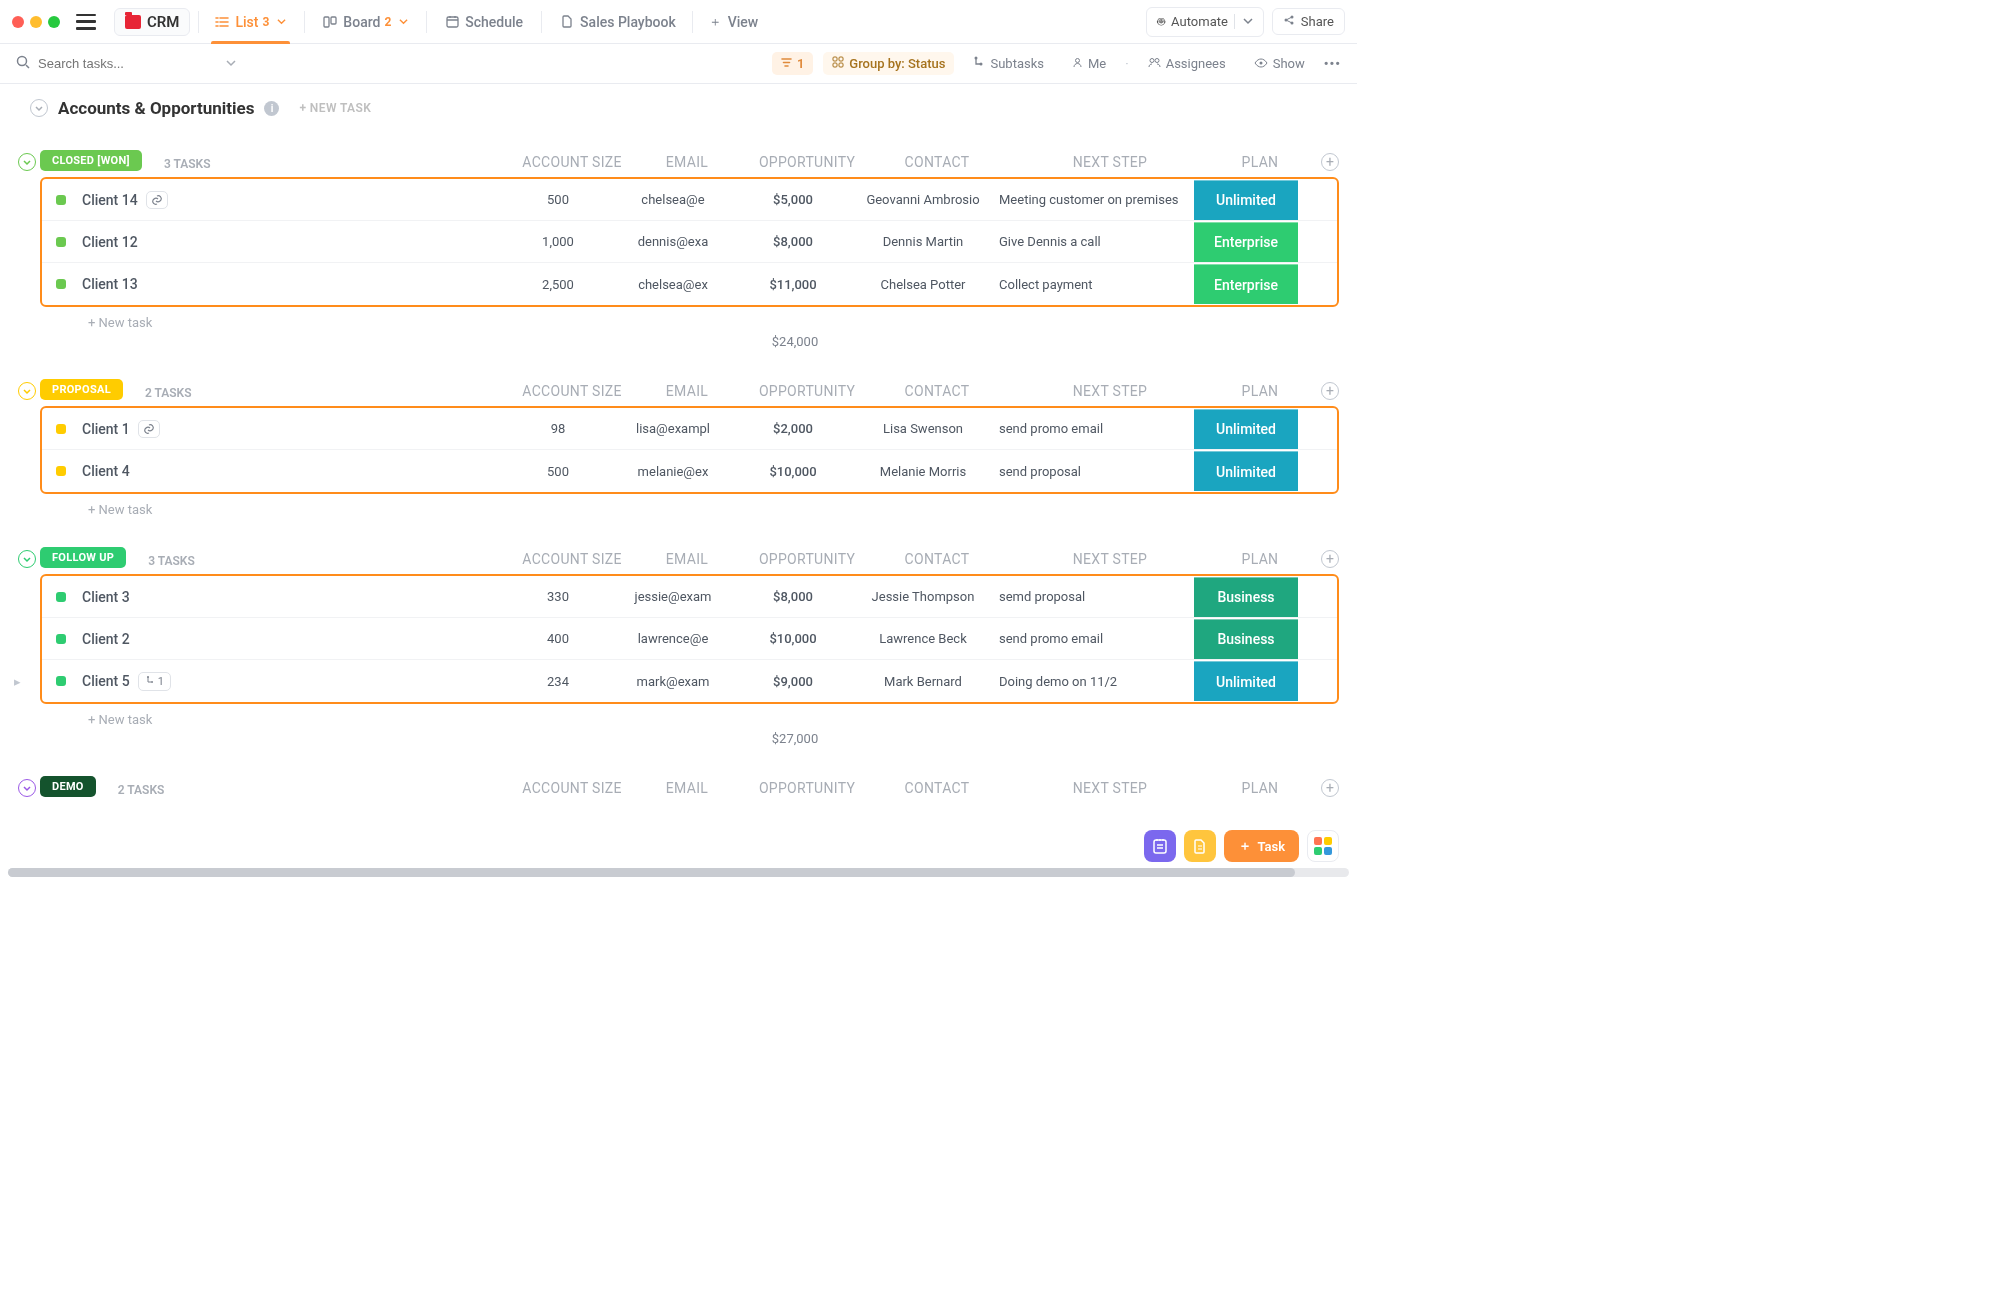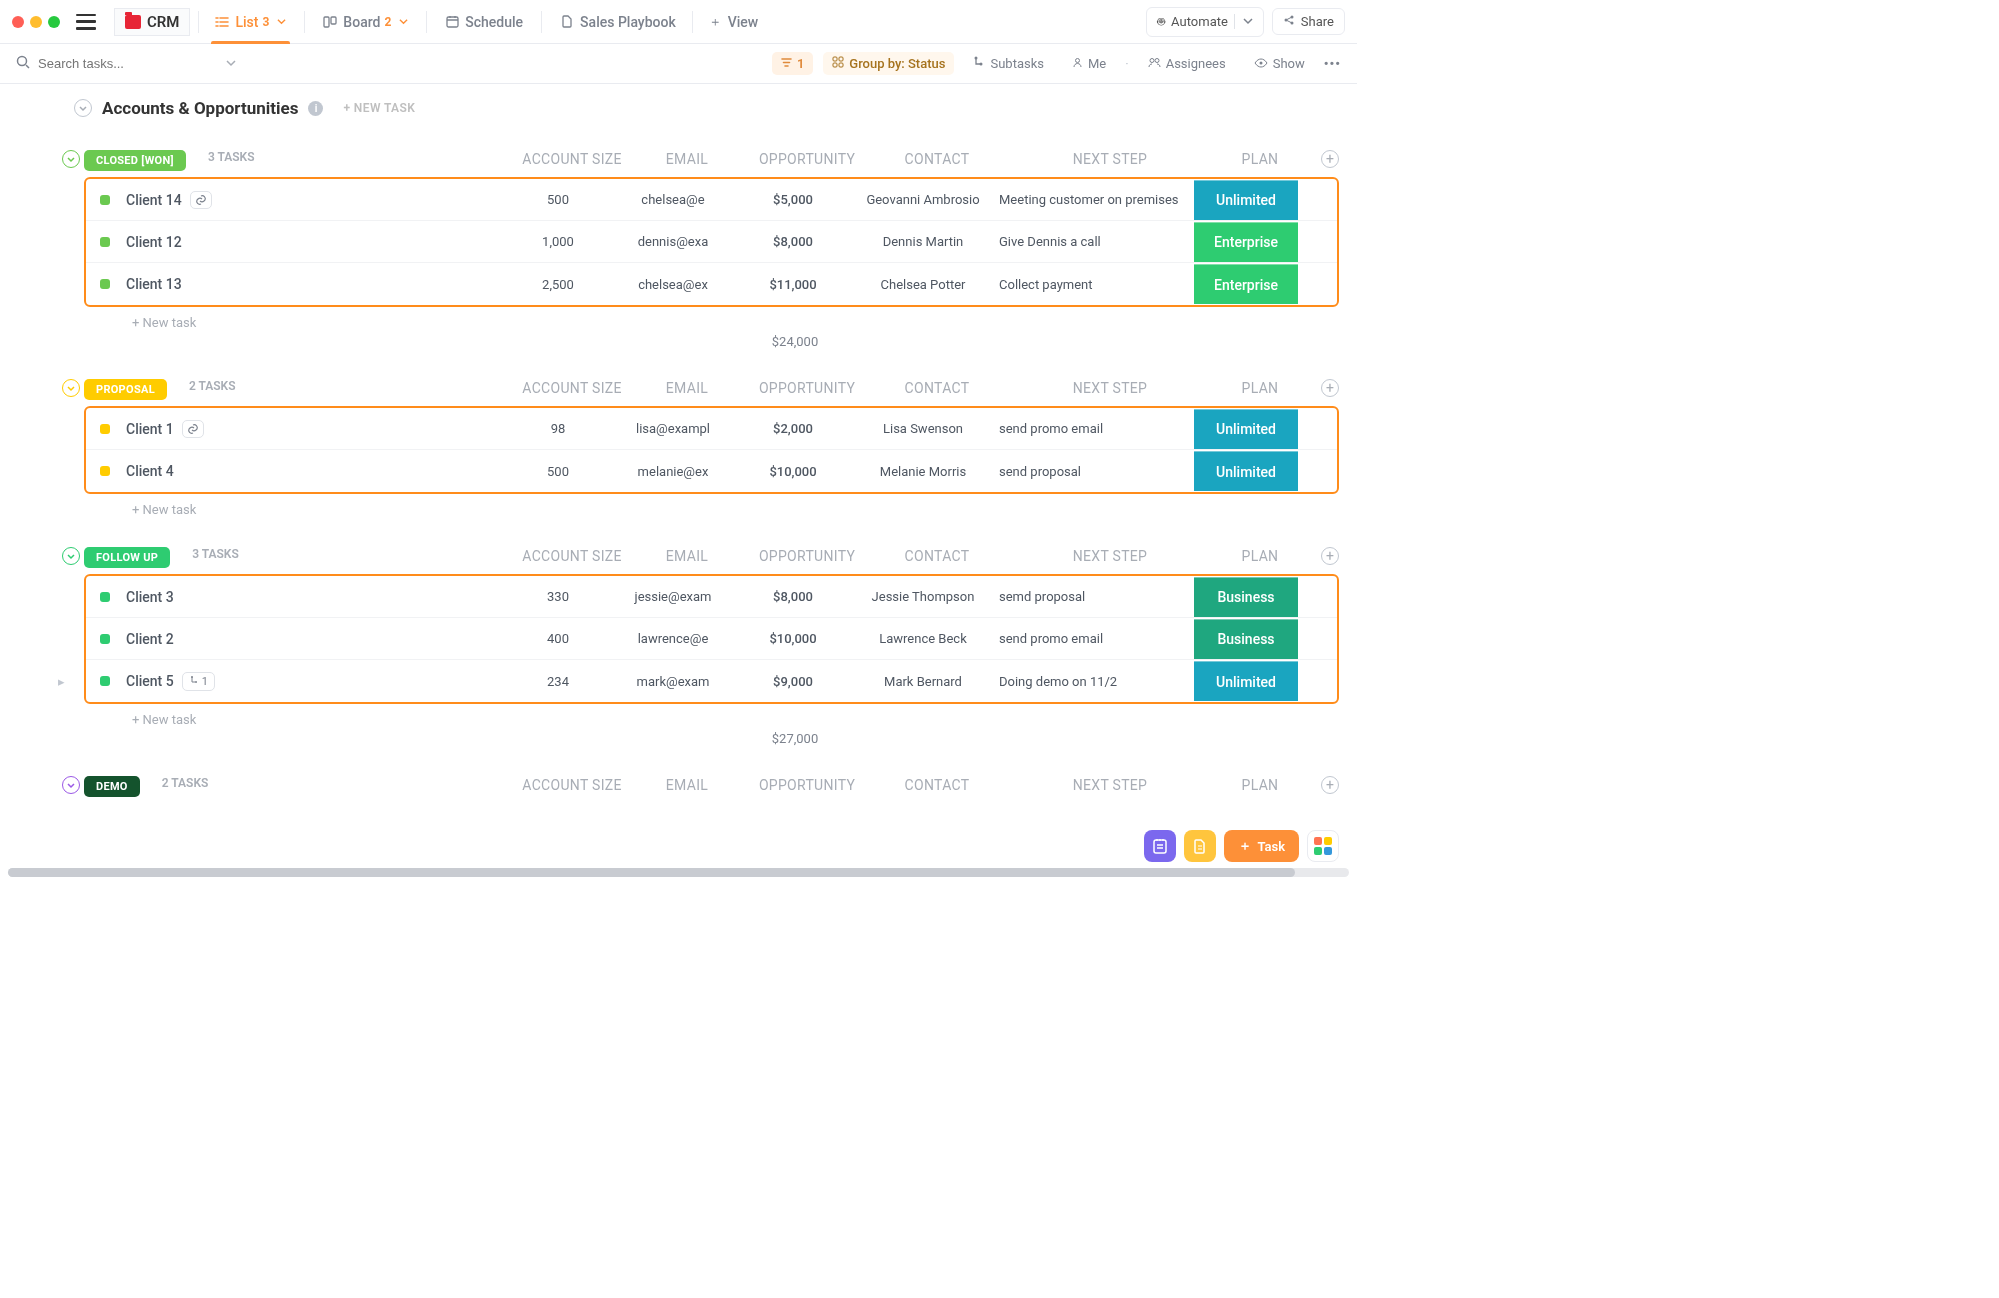--- a/index.html
+++ b/index.html
@@ -6,21 +6,21 @@
 body { font-family: -apple-system, BlinkMacSystemFont, "Segoe UI", Roboto, sans-serif; background: #fff; color: #333; font-size: 13px; width:1357px; }
 .app { width: 1357px; height: 880px; background: #fff; position: relative; overflow:hidden; border-radius:8px;}
 
 
 .topbar { height: 44px; display: flex; align-items: center; padding: 0 12px; border-bottom: 1px solid #e9ebf0; }
 .traffic { display: flex; gap: 6px; margin-right: 16px; }
 .dot { width: 12px; height: 12px; border-radius: 50%; }
 .dot.red{background:#ff5f56;} .dot.yellow{background:#ffbd2e;} .dot.green{background:#27c93f;}
 .hamburger{width:20px;height:16px;display:flex;flex-direction:column;justify-content:space-between;margin-right:18px;cursor:pointer;}
 .hamburger span{height:2.5px;background:#333;border-radius:1px;}
-.space-pill{display:flex;align-items:center;gap:6px;background:#fafbfc;border:1px solid #e9ebf0;border-radius:0;padding:4px 10px;margin-right:6px;}
+.space-pill{display:flex;align-items:center;gap:6px;background:#fafbfc;border:1px solid #e9ebf0;border-radius:6px;padding:4px 10px;margin-right:6px;}
 .folder-ico{width:16px;height:14px;background:#E72536;border-radius:2px;position:relative;}
 .folder-ico:before{content:'';position:absolute;top:-3px;left:0;width:7px;height:3px;background:#E72536;border-radius:1px 1px 0 0;}
 .space-name{font-weight:600;font-size:15px;color:#333;}
 .divider{width:1px;height:22px;background:#e9ebf0;margin:0 2px;}
 .views{display:flex;align-items:center;gap:2px;}
 .view-item{display:flex;align-items:center;gap:6px;padding:0 14px;height:44px;color:#7c828d;cursor:pointer;position:relative;}
 .view-item.active{color:#fd9038;}
 .view-item.active:after{content:'';position:absolute;bottom:0;left:10px;right:10px;height:3px;background:#fd9038;border-radius:2px 2px 0 0;}
 .view-ico{width:14px;height:14px;display:inline-flex;align-items:center;justify-content:center;}
 .view-label{font-size:14px;font-weight:500;}
@@ -33,31 +33,31 @@
 .filterbar{height:40px;display:flex;align-items:center;padding:0 16px;border-bottom:1px solid #e9ebf0;gap:28px;}
 .search{display:flex;align-items:center;gap:8px;color:#7c828d;flex:0 0 220px;}
 .search input{border:none;outline:none;font-size:13px;color:#555;width:150px;}
 .filterbar-right{margin-left:auto;display:flex;align-items:center;gap:10px;}
 .pill{display:flex;align-items:center;gap:5px;padding:4px 9px;border-radius:5px;color:#7c828d;cursor:pointer;font-size:13px;}
 .pill.filter-active{background:#fff2e5;color:#e08a3b;font-weight:600;}
 .pill.group-active{background:#fff7ed;color:#a6731e;font-weight:500;}
 .more-dots{color:#7c828d;font-weight:800;letter-spacing:1px;cursor:pointer;}
 
 
-.content{padding:14px 0 0 0;overflow:auto;height:796px;margin-left:44px;}
+.content{padding:14px 0 0 0;overflow:auto;height:796px;}
 .list-header{display:flex;align-items:center;gap:10px;padding:0 0 10px 30px;}
 .circ-toggle{width:18px;height:18px;border:1.5px solid #c1c7d0;border-radius:50%;display:flex;align-items:center;justify-content:center;}
 .circ-toggle svg{width:10px;height:10px;}
 .list-title{font-size:17px;font-weight:700;color:#333;}
 .info-ico{width:15px;height:15px;border-radius:50%;background:#c1c7d0;color:#fff;display:flex;align-items:center;justify-content:center;font-size:10px;font-weight:bold;}
 .new-task-top{color:#bfbfbf;font-size:12px;font-weight:600;letter-spacing:0.4px;cursor:pointer;margin-left:10px;}
 
 .group{margin:30px 0 0 0;padding:0 18px 0 40px;}
 .group:first-child{margin-top:22px;}
-.group-head{display:flex;align-items:flex-start;position:relative;margin-bottom:6px;}
+.group-head{display:flex;align-items:flex-end;position:relative;margin-bottom:6px;}
 .collapse-btn{position:absolute;left:-22px;width:18px;height:18px;border:1.5px solid;border-radius:50%;display:flex;align-items:center;justify-content:center;}
 .status-pill{padding:4px 12px;border-radius:5px;color:#fff;font-size:11px;font-weight:700;letter-spacing:0.3px;}
 .task-count{margin-left:22px;color:#a8adb5;font-size:12px;font-weight:600;}
 .col-headers{margin-left:auto;display:flex;align-items:center;color:#a8adb5;font-size:14px;font-weight:400;letter-spacing:0.3px;}
 .col{text-align:center;}
 .col.acct{width:110px;} .col.email{width:120px;} .col.opp{width:120px;} .col.contact{width:140px;} .col.step{width:200px;text-align:left;padding-left:6px;} .col.plan{width:106px;}
 .plus-col{width:18px;height:18px;border:1.5px solid #c1c7d0;border-radius:50%;display:flex;align-items:center;justify-content:center;color:#a8adb5;margin-left:8px;}
 
 .rows-box{border:2px solid #ff8c1a;border-radius:6px;background:#fff;}
 .row{display:flex;align-items:center;height:42px;border-bottom:1px solid #f1f2f4;padding-left:4px;}

